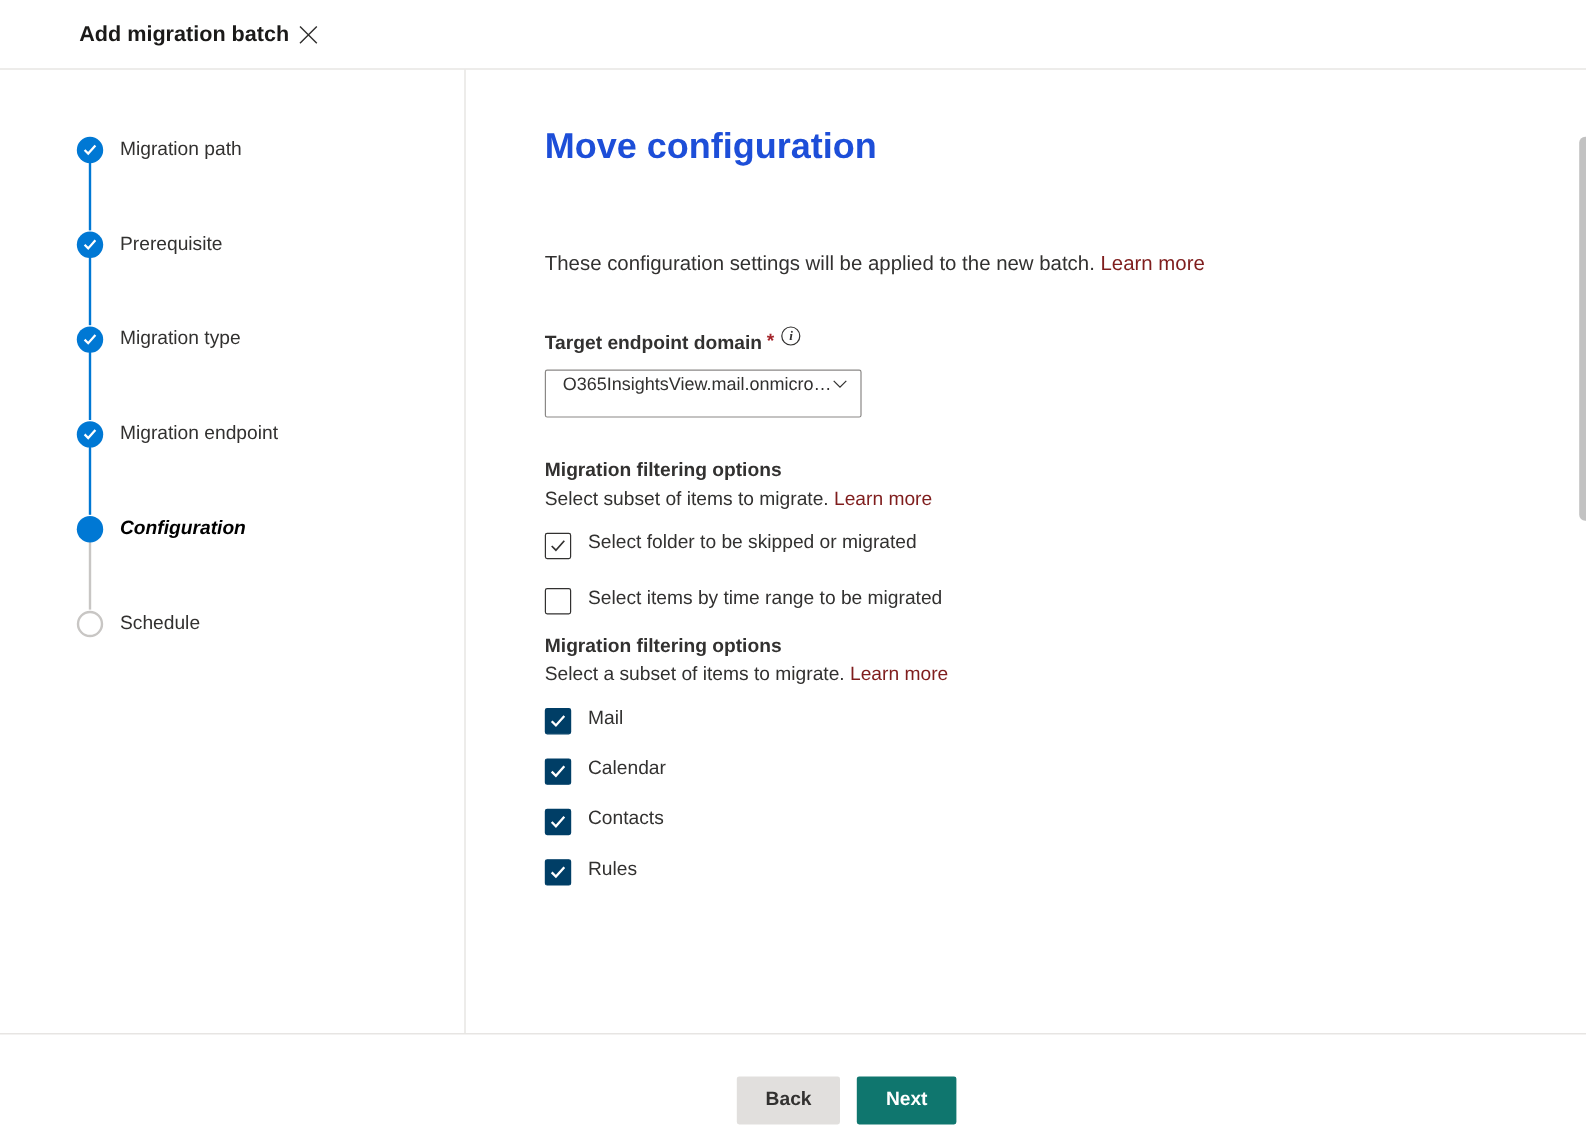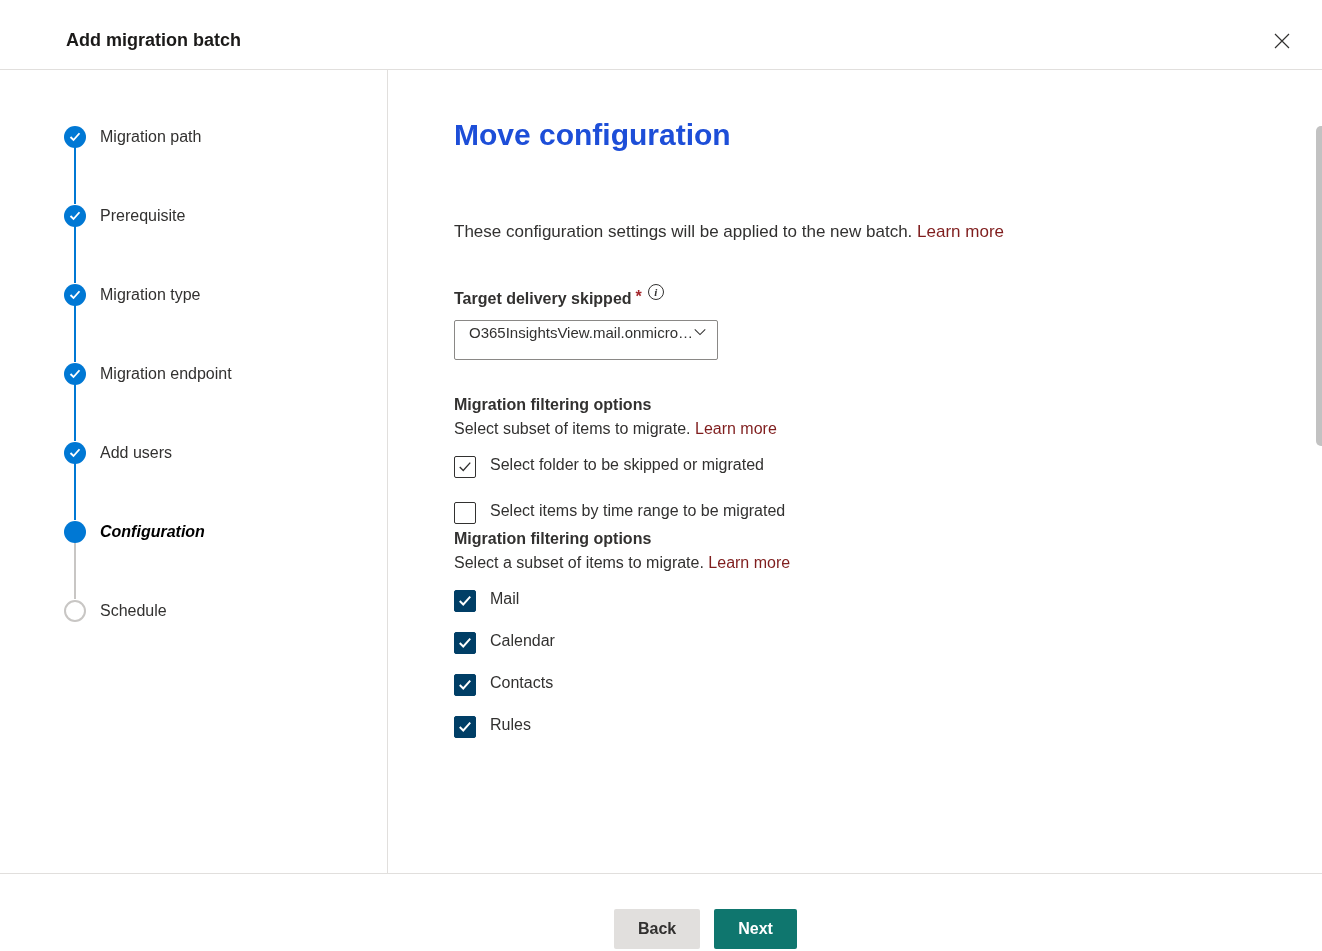--- a/index.html
+++ b/index.html
@@ -1,17 +1,17 @@
 <!DOCTYPE html>
 <html><head>
 <meta charset="utf-8">
 <style>
   * { box-sizing: border-box; margin: 0; padding: 0; }
   html, body { width: 1322px; height: 951px; font-family: "Segoe UI", Arial, sans-serif; color: #323130; background: #fff; overflow: hidden; }
-  .header { height: 58px; display: flex; align-items: center; justify-content: space-between; padding: 0 24px 0 66px; border-bottom: 1px solid #e1dfdd; margin-top: 12px; }
+  .header { height: 58px; display: flex; align-items: center; justify-content: flex-start; padding: 0 24px 0 66px; border-bottom: 1px solid #e1dfdd; }
   .header-title { font-size: 18px; font-weight: 700; color: #1b1a19; }
   .close-btn { width: 32px; height: 32px; display: flex; align-items: center; justify-content: center; cursor: pointer; background: transparent; border: none; }
   .close-btn svg { width: 16px; height: 16px; }
 
   .body { display: flex; height: 803px; position: relative; }
 
   .sidebar { width: 388px; padding: 55px 20px 20px 64px; border-right: 1px solid #e1dfdd; height: 100%; }
   .step-list { position: relative; }
   .step { display: flex; align-items: center; position: relative; height: 24px; margin-bottom: 55px; }
   .step:last-child { margin-bottom: 0; }
@@ -105,29 +105,20 @@
       <div class="step">
         <div class="step-indicator done">
           <svg viewBox="0 0 16 16" fill="none" stroke="#fff" stroke-width="2.5">
               <path d="M2 8 L6 12 L14 3"></path>
             </svg>
         </div>
         <span class="step-label">Migration endpoint</span>
         <div class="connector"></div>
       </div>
 
-      <div class="step">
-        <div class="step-indicator done">
-          <svg viewBox="0 0 16 16" fill="none" stroke="#fff" stroke-width="2.5">
-              <path d="M2 8 L6 12 L14 3"></path>
-            </svg>
-        </div>
-        <span class="step-label">Add users</span>
-        <div class="connector"></div>
-      </div>
 
       <div class="step">
         <div class="step-indicator current"></div>
         <span class="step-label current">Configuration</span>
         <div class="connector pending"></div>
       </div>
 
       <div class="step">
         <div class="step-indicator pending"></div>
         <span class="step-label">Schedule</span>
@@ -138,21 +129,21 @@
 
   <div class="main">
     <h1>Move configuration</h1>
 
     <p class="intro">
       <span>These configuration settings will be applied to the new batch. </span><span class="link">Learn more</span>
     </p>
 
     <div class="field-group">
       <div class="field-label">
-        <span>Target delivery skipped</span>
+        <span>Target endpoint domain</span>
         <span class="req">*</span>
         <span class="info-ico">i</span>
       </div>
       <div class="dropdown">
         <span>O365InsightsView.mail.onmicro…</span>
         <svg viewBox="0 0 16 16" fill="none" stroke="#323130" stroke-width="1.2">
             <path d="M2 5 L8 11 L14 5"></path>
           </svg>
       </div>
     </div>
@@ -164,21 +155,21 @@
 
     <div class="cb-row">
       <div class="checkbox checked-light">
         <svg viewBox="0 0 16 16" fill="none" stroke="#323130" stroke-width="1.6">
             <path d="M2 8 L6 12 L14 3"></path>
           </svg>
       </div>
       <span class="cb-label">Select folder to be skipped or migrated</span>
     </div>
 
-    <div class="cb-row" style="margin-bottom:6px;">
+    <div class="cb-row" style="margin-bottom:18px;">
       <div class="checkbox"></div>
       <span class="cb-label">Select items by time range to be migrated</span>
     </div>
 
     <div class="section-title">Migration filtering options</div>
     <div class="section-sub">
       <span>Select a subset of items to migrate. </span><span class="link">Learn more</span>
     </div>
 
     <div class="cb-row tight">

